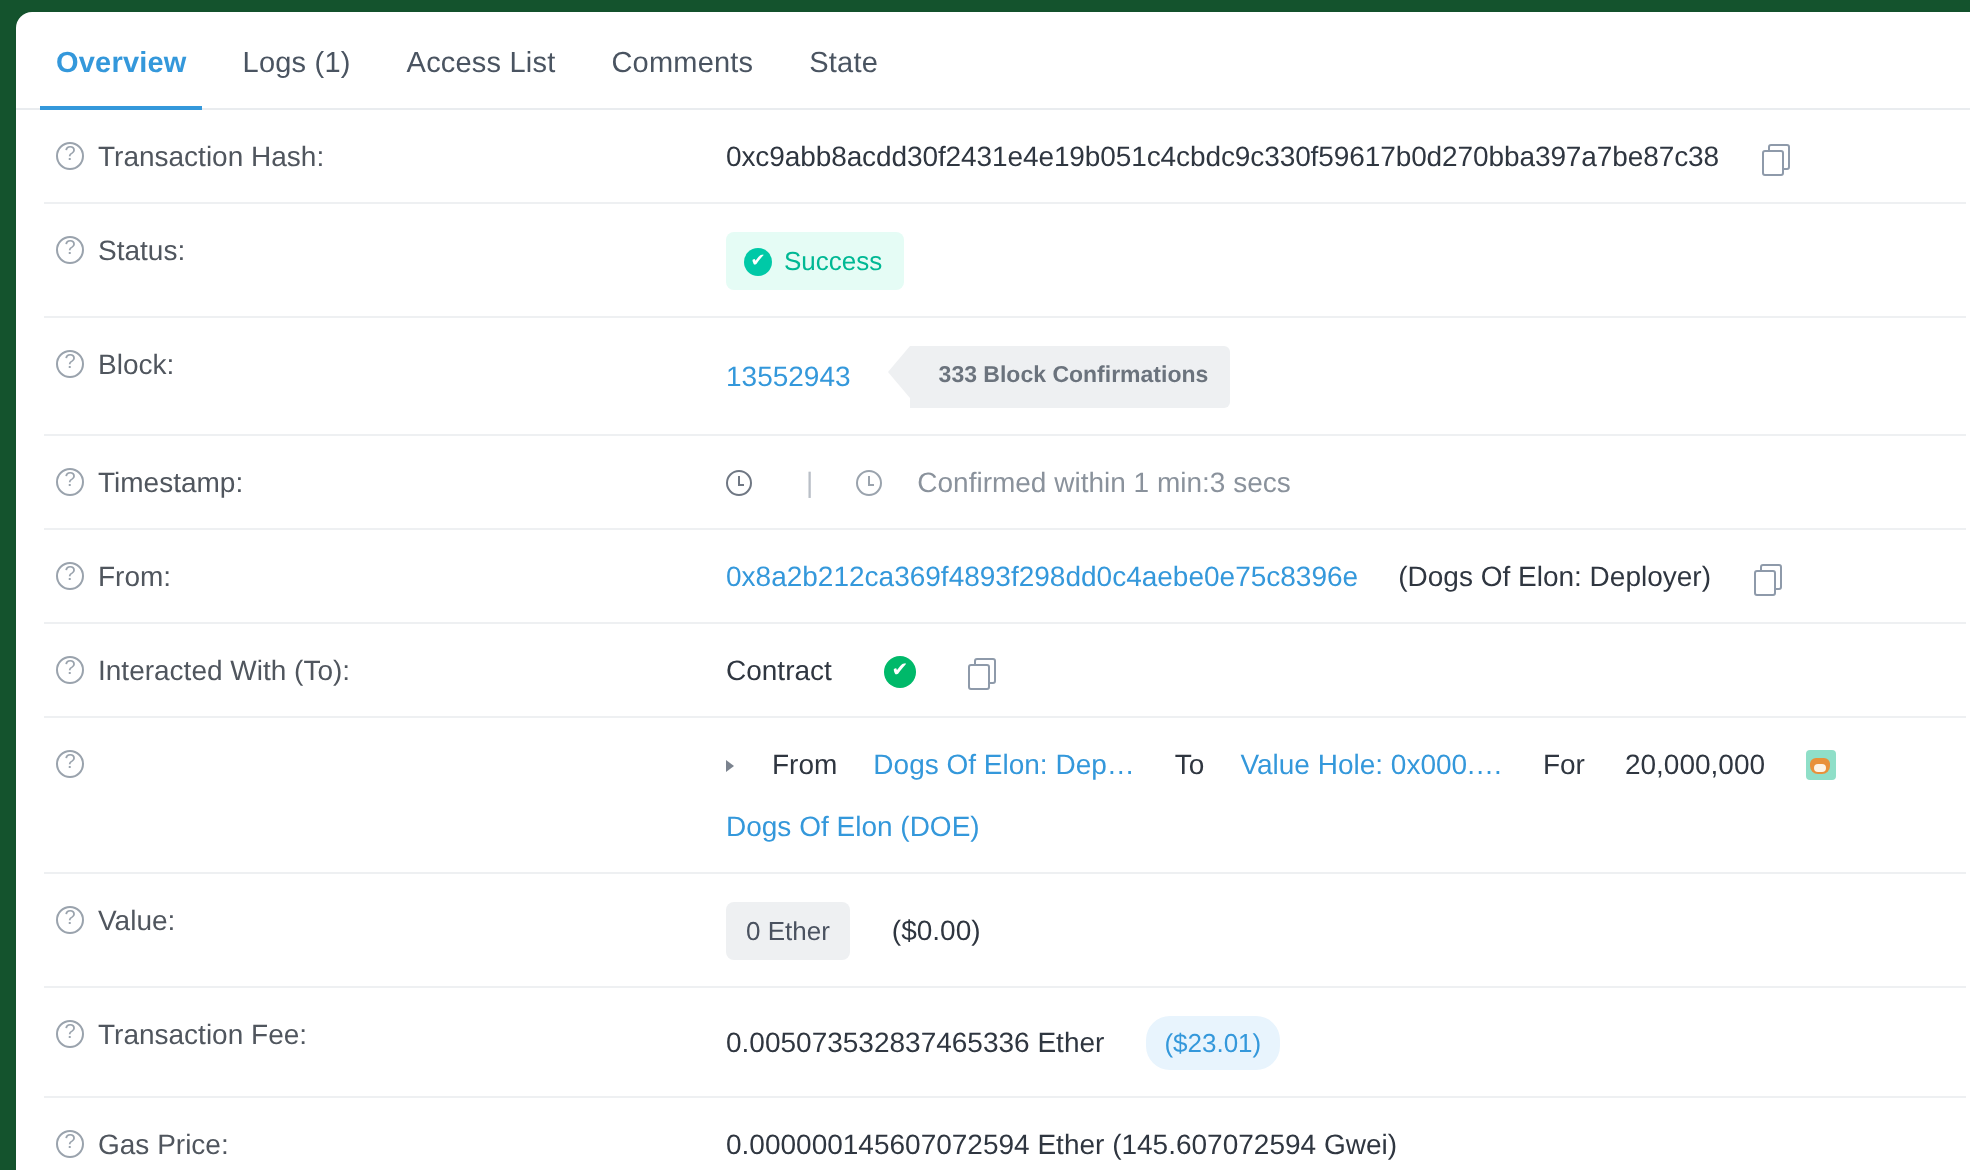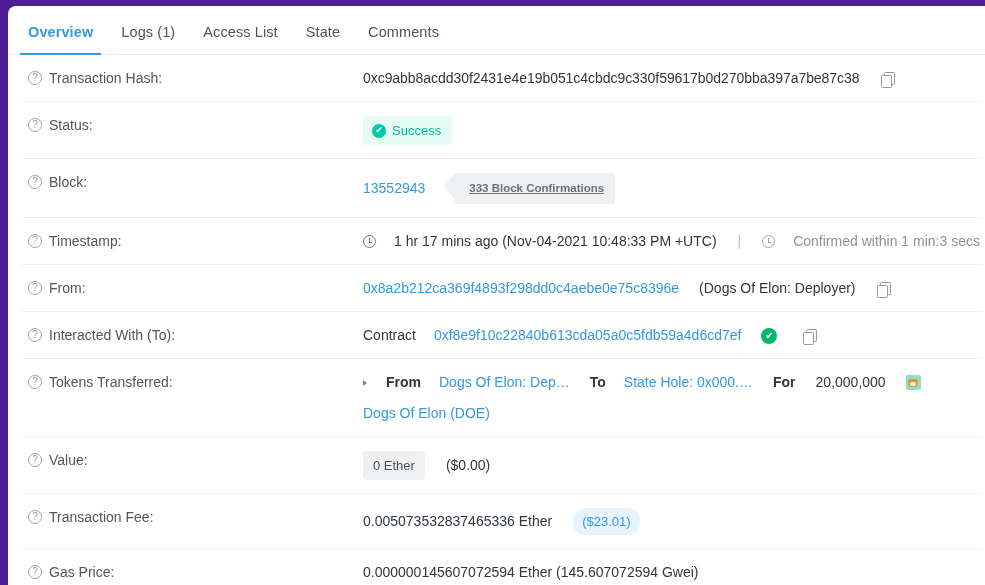--- a/index.html
+++ b/index.html
@@ -7,21 +7,21 @@
     margin: 0; padding: 0;
     width: 985px; height: 585px;
     background: #f5f6f8;
     font-family: "Liberation Sans", sans-serif;
     -webkit-font-smoothing: antialiased;
   }
   .page {
     width: 985px; height: 585px;
     position: relative;
     overflow: hidden;
-    background: #4c1d95;
+    background: #14532d;
   }
   .card {
     position: absolute;
     left: 8px; top: 6px;
     width: 985px;
     min-height: 580px;
     background: #ffffff;
     border-top-left-radius: 8px;
     border-bottom-left-radius: 8px;
     box-shadow: 0 0 0 1px rgba(0,0,0,0.015);
@@ -193,21 +193,20 @@
   .confirm-badge {
     position: relative;
     display: inline-block;
     background: #eef0f2;
     color: #6b737d;
     font-size: 11.5px;
     font-weight: bold;
     padding: 6px 11px 6px 14px;
     margin-left: 18px;
     border-radius: 0 3px 3px 0;
-    text-decoration: underline;
   }
   .confirm-badge::before {
     content: "";
     position: absolute;
     left: -11px; top: 0;
     width: 0; height: 0;
     border-top: 13px solid transparent;
     border-bottom: 13px solid transparent;
     border-right: 11px solid #eef0f2;
   }
@@ -261,36 +260,36 @@
   }
 
   
   .link { color: #3498db; text-decoration: none; cursor: pointer; }
   .mono-hash { font-size: 14px; color: #2f3640; letter-spacing: -.05px; }
   .muted { color: #8a929c; text-align: center; }
   .dark { color: #2f3640; }
   .sep { color: #b9bfc7; margin: 0 9px; }
   .b { font-weight: bold; color: #2f3640; }
   .nowrap { white-space: nowrap; }
-  .tok-label { font-weight: bold; color: #2f3640; margin-right: 6px; }
+  .tok-label { font-weight: normal; color: #2f3640; margin-right: 6px; }
   .tok-label.mid { margin-left: 8px; }
   .tok-amt { color: #2f3640; margin-left: 2px; }
 </style>
 </head>
 <body>
 
 <div class="page">
   <div class="card">
 
     <div class="tabs">
       <div class="tab active">Overview</div>
       <div class="tab">Logs (1)</div>
       <div class="tab">Access List</div>
+      <div class="tab">Comments</div>
       <div class="tab">State</div>
-      <div class="tab">Comments</div>
     </div>
 
     <div class="row">
       <div class="label">
         <span class="q-icon">?</span>
         <span>Transaction Hash:</span>
       </div>
       <div class="val">
         <span class="mono-hash">0xc9abb8acdd30f2431e4e19b051c4cbdc9c330f59617b0d270bba397a7be87c38</span>
         <span class="copy-icon"></span>
@@ -321,21 +320,20 @@
       </div>
     </div>
 
     <div class="row">
       <div class="label">
         <span class="q-icon">?</span>
         <span>Timestamp:</span>
       </div>
       <div class="val">
         <span class="clock-icon"></span>
-        <span class="dark nowrap">1 hr 17 mins ago (Nov-04-2021 10:48:33 PM +UTC)</span>
         <span class="sep">|</span>
         <span class="clock-icon muted"></span>
         <span class="muted nowrap">Confirmed within 1 min:3 secs</span>
       </div>
     </div>
 
     <div class="row">
       <div class="label">
         <span class="q-icon">?</span>
         <span>From:</span>
@@ -347,37 +345,35 @@
       </div>
     </div>
 
     <div class="row">
       <div class="label">
         <span class="q-icon">?</span>
         <span>Interacted With (To):</span>
       </div>
       <div class="val">
         <span class="dark" style="margin-right:6px">Contract</span>
-        <a class="link">0xf8e9f10c22840b613cda05a0c5fdb59a4d6cd7ef</a>
         <span class="check-circle verified">✔</span>
         <span class="copy-icon" style="margin-left:14px"></span>
       </div>
     </div>
 
     <div class="row">
       <div class="label">
         <span class="q-icon">?</span>
-        <span>Tokens Transferred:</span>
       </div>
       <div class="val">
         <span class="caret-right"></span>
         <span class="tok-label">From</span>
         <a class="link">Dogs Of Elon: Dep…</a>
         <span class="tok-label mid">To</span>
-        <a class="link">State Hole: 0x000.…</a>
+        <a class="link">Value Hole: 0x000.…</a>
         <span class="tok-label mid">For</span>
         <span class="tok-amt">20,000,000</span>
         <span class="token-logo"></span>
         <a class="link">Dogs Of Elon (DOE)</a>
       </div>
     </div>
 
     <div class="row">
       <div class="label">
         <span class="q-icon">?</span>

